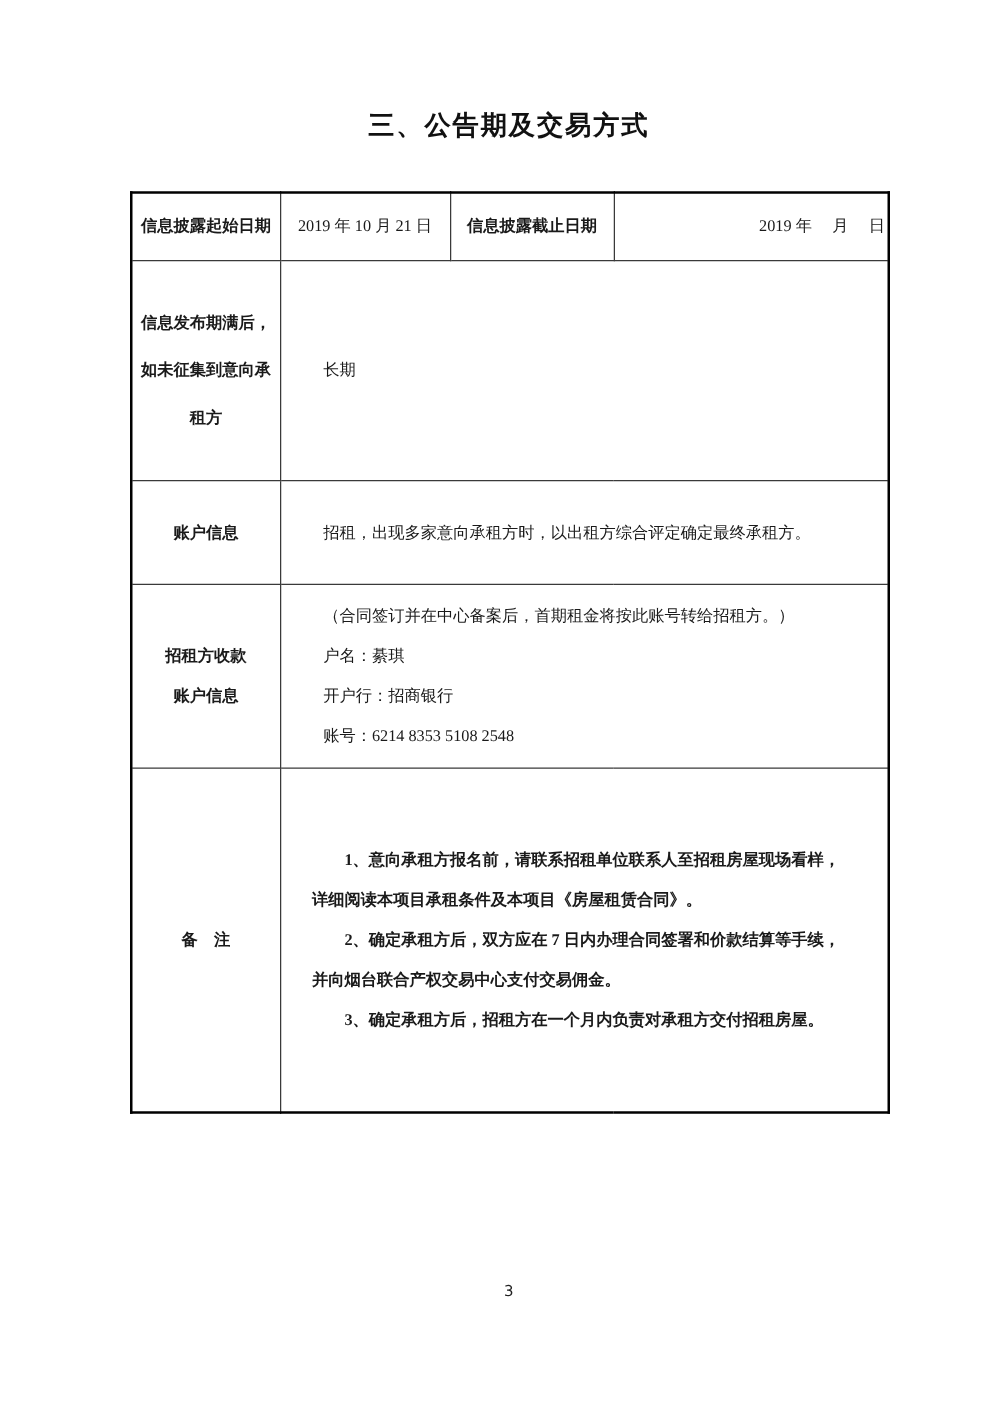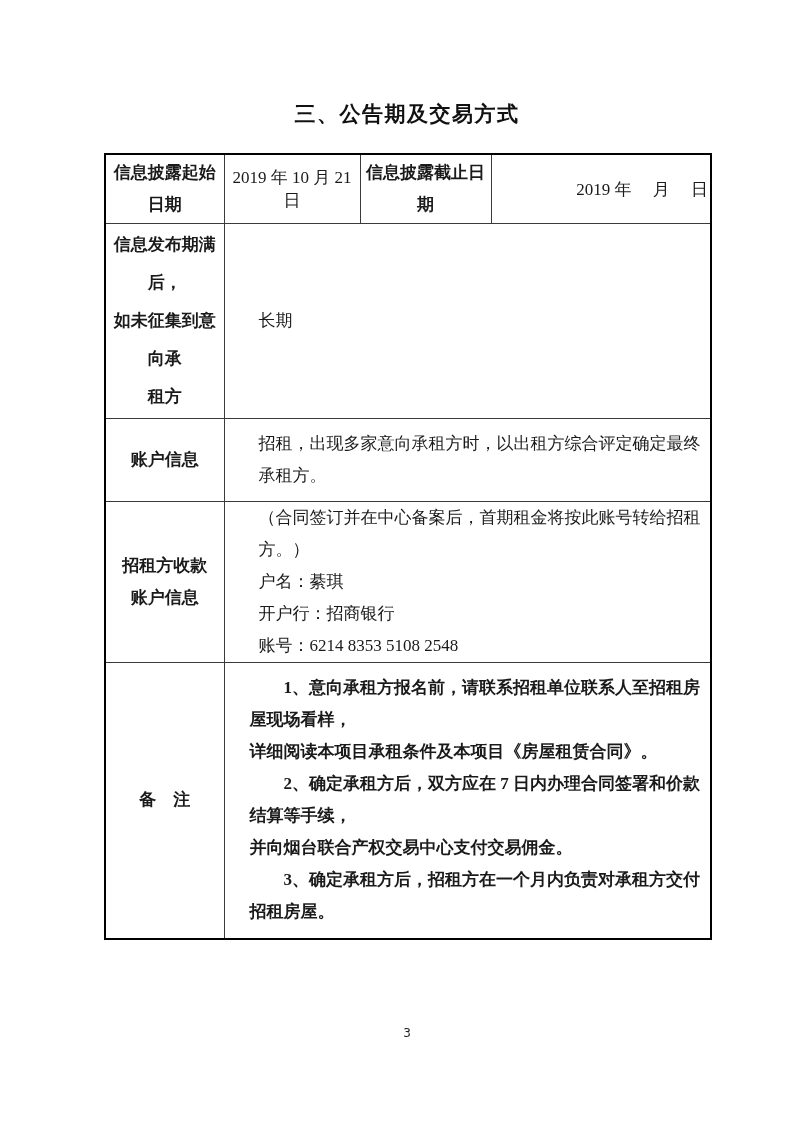--- a/index.html
+++ b/index.html
@@ -6,36 +6,36 @@
   html, body {
     width: 793px; height: 1122px;
     background: #ffffff;
     font-family: "Liberation Serif", "DejaVu Serif", serif;
     color: #1a1a1a;
     position: relative;
     overflow: hidden;
   }
   .doc-title {
     position: absolute;
-    top: 100px; left: 104px; width: 606px;
+    top: 86px; left: 104px; width: 606px;
     text-align: center;
     font-size: 21px;
     font-weight: bold;
     letter-spacing: 1.5px;
     line-height: 28px;
     color: #111;
   }
   table.disclosure-table {
     position: absolute;
     top: 153px; left: 104px;
     width: 606px;
     border-collapse: collapse;
     table-layout: fixed;
     border: 2px solid #000;
-    font-size: 17px;
+    font-size: 13px;
   }
   td {
     border: 1px solid #3a3a3a;
     vertical-align: middle;
     color: #1a1a1a;
   }
   td.label-cell {
     font-weight: bold;
     text-align: center;
     line-height: 32px;

